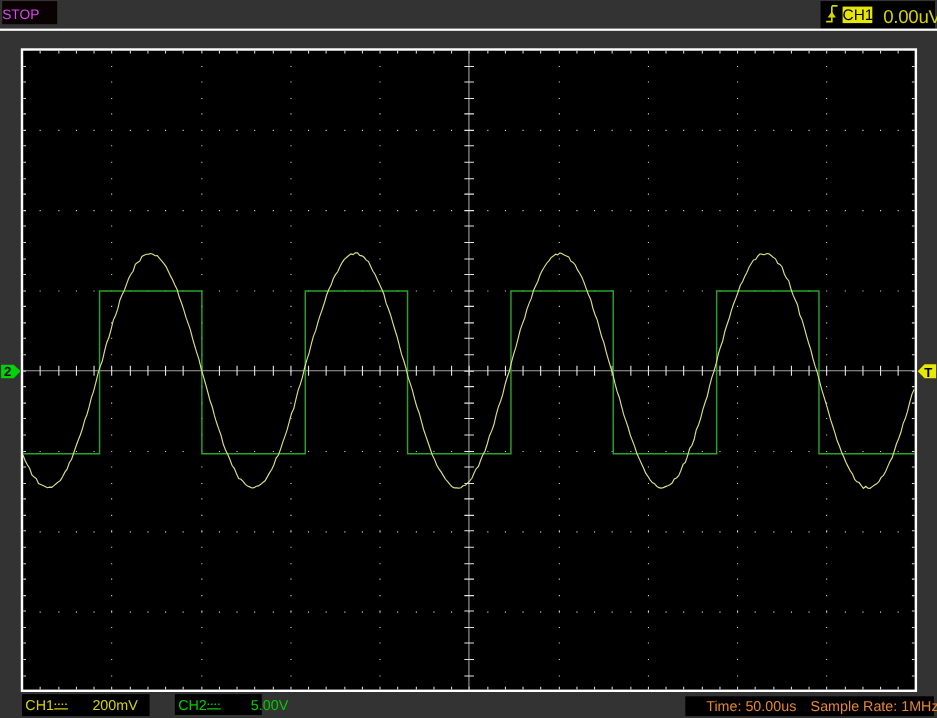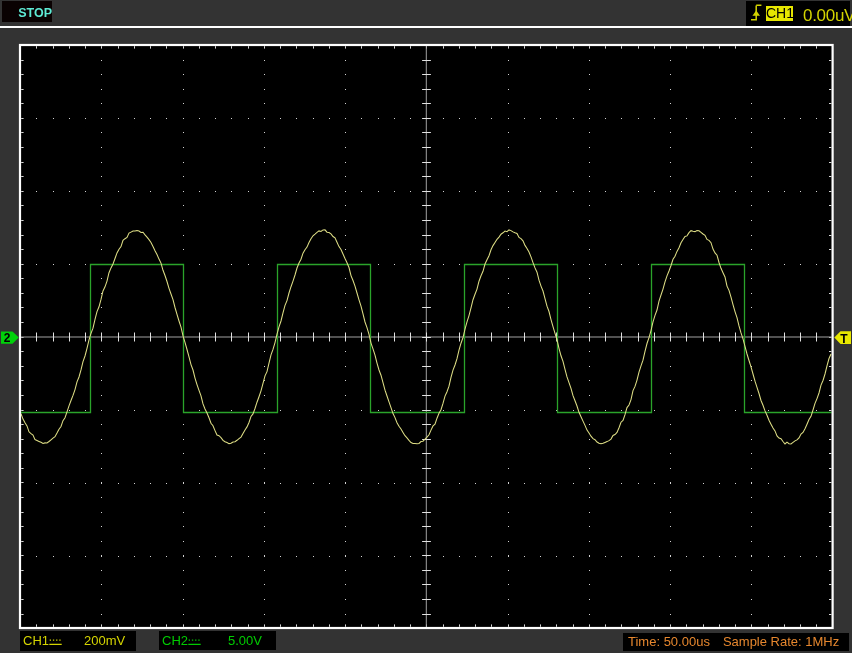--- a/index.html
+++ b/index.html
@@ -1,17 +1,17 @@
 <!DOCTYPE html>
 <html><head><meta charset="utf-8"><style>
 *{margin:0;padding:0;box-sizing:border-box}
 body{width:852px;height:653px;background:#333333;position:relative;overflow:hidden;font-family:"Liberation Sans",sans-serif}
 .a{position:absolute}
 </style></head><body>
-<div class="a" style="left:2px;top:1px;width:50px;height:21px;background:#0a0202;color:#5eead4;font-size:12.5px;font-weight:bold;text-align:right;line-height:24px">STOP</div>
+<div class="a" style="left:2px;top:1px;width:50px;height:21px;background:#0a0202;color:#d946ef;font-size:12.5px;font-weight:normal;text-align:left;line-height:24px">STOP</div>
 <div class="a" style="left:746px;top:1px;width:104px;height:25px;background:#000"></div>
 <svg class="a" style="left:749px;top:3px" width="16" height="20">
     <path d="M2 16.7h5.2 M7.2 17.4V2.6 M7.2 2.3h5.2" stroke="#d4d400" stroke-width="1.5" fill="none"></path>
     <path d="M7.2 7.4l-3.8 5.4h7.6z" fill="#d4d400"></path>
   </svg>
 <div class="a" style="left:766px;top:6px;width:27px;height:15px;background:#e6e600;color:#000;font-size:14px;text-align:center;line-height:15px">CH1</div>
 <div class="a" style="left:803px;top:6px;color:#d4d400;font-size:17px;letter-spacing:-0.3px">0.00uV</div>
 <div class="a" style="left:0;top:26px;width:852px;height:2px;background:#fff"></div>
 <svg width="852" height="653" style="position:absolute;left:0;top:0">
 <rect x="20.0" y="45.0" width="812.6" height="583.0" fill="#000"></rect>
@@ -27,19 +27,19 @@
 <path d="M851 331.2 H840.5 L834.3 337.5 L840.5 343.9 H851 Z" fill="#e8e800"></path>
 <text x="844" y="342.5" font-size="12" font-weight="bold" fill="#000" text-anchor="middle" font-family="Liberation Sans">T</text>
 </svg>
 <div class="a" style="left:20px;top:631px;width:116px;height:20px;background:#000;color:#d4d400;font-size:13px;line-height:20px">
     <span class="a" style="left:3px">CH1</span>
     <svg class="a" style="left:29px;top:8px" width="14" height="8">
       <path d="M0.7 1.2h1.3 M3.9 1.2h1.3 M7.1 1.2h1.3 M10.3 1.2h1.3 M0.3 5.4h12.4" stroke="#d4d400" stroke-width="1.3" fill="none"></path>
     </svg>
     <span class="a" style="left:64px">200mV</span>
   </div>
-<div class="a" style="left:159px;top:631px;width:117px;height:19px;background:#000;color:#00cc00;font-size:13px;line-height:19px">
+<div class="a" style="left:159px;top:631px;width:79px;height:19px;background:#000;color:#00cc00;font-size:13px;line-height:19px">
     <span class="a" style="left:3px">CH2</span>
     <svg class="a" style="left:29px;top:8px" width="14" height="8">
       <path d="M0.7 1.2h1.3 M3.9 1.2h1.3 M7.1 1.2h1.3 M10.3 1.2h1.3 M0.3 5.4h12.4" stroke="#00cc00" stroke-width="1.3" fill="none"></path>
     </svg>
     <span class="a" style="left:69px">5.00V</span>
   </div>
-<div class="a" style="left:623px;top:633px;width:226px;height:18px;background:#000;color:#e6872e;font-size:13px;line-height:18px;white-space:nowrap"><span style="margin-left:5px">Time: 50.00us</span><span style="margin-left:13px">Sample Rate: 1MHz</span></div>
+<div class="a" style="left:623px;top:633px;width:226px;height:18px;background:#000;color:#e6872e;font-size:13px;line-height:18px;white-space:nowrap"><span style="margin-left:19px">Time: 50.00us</span><span style="margin-left:13px">Sample Rate: 1MHz</span></div>
 </body></html>

